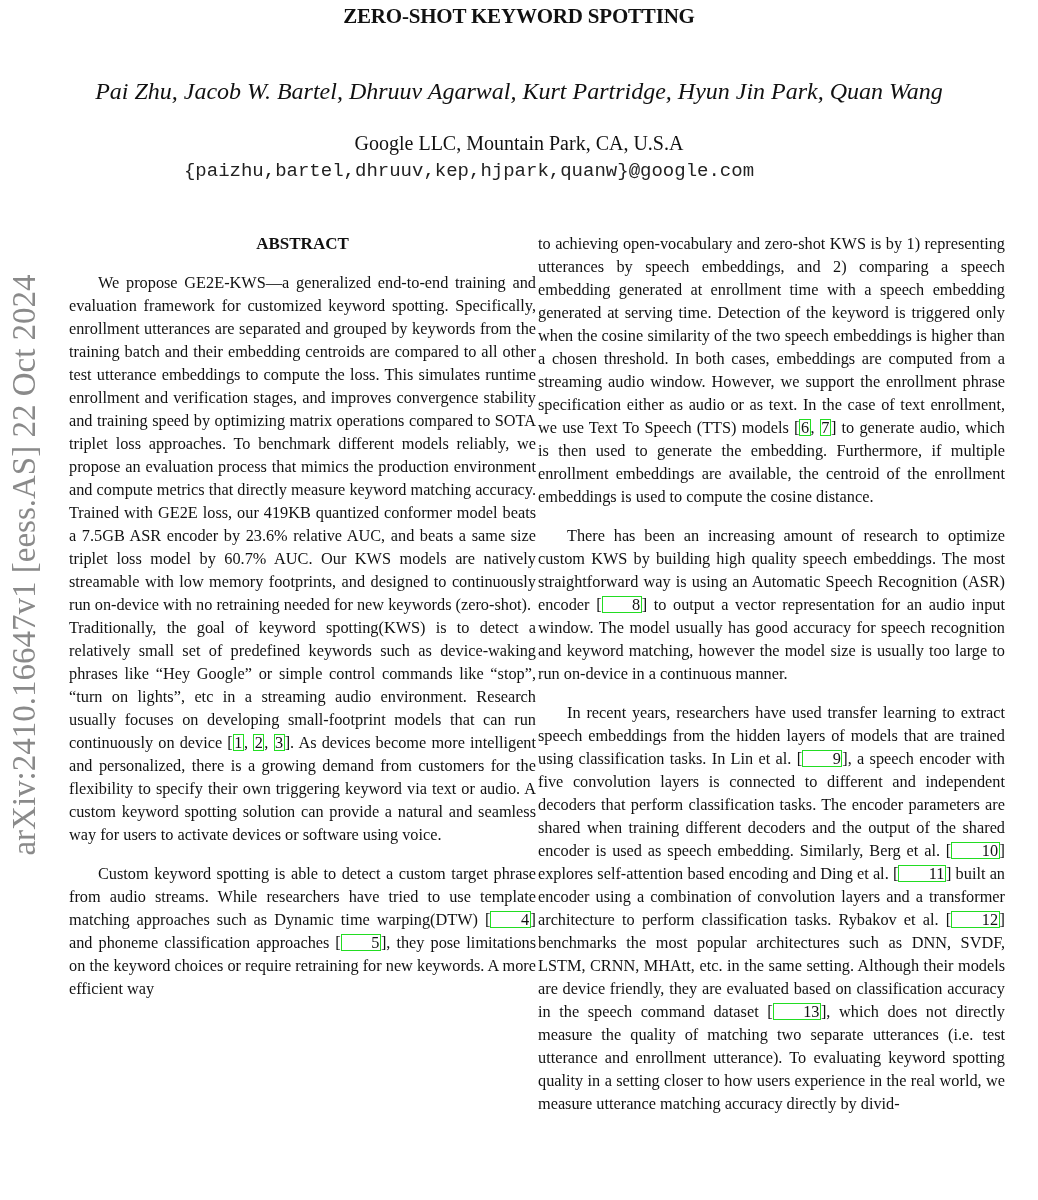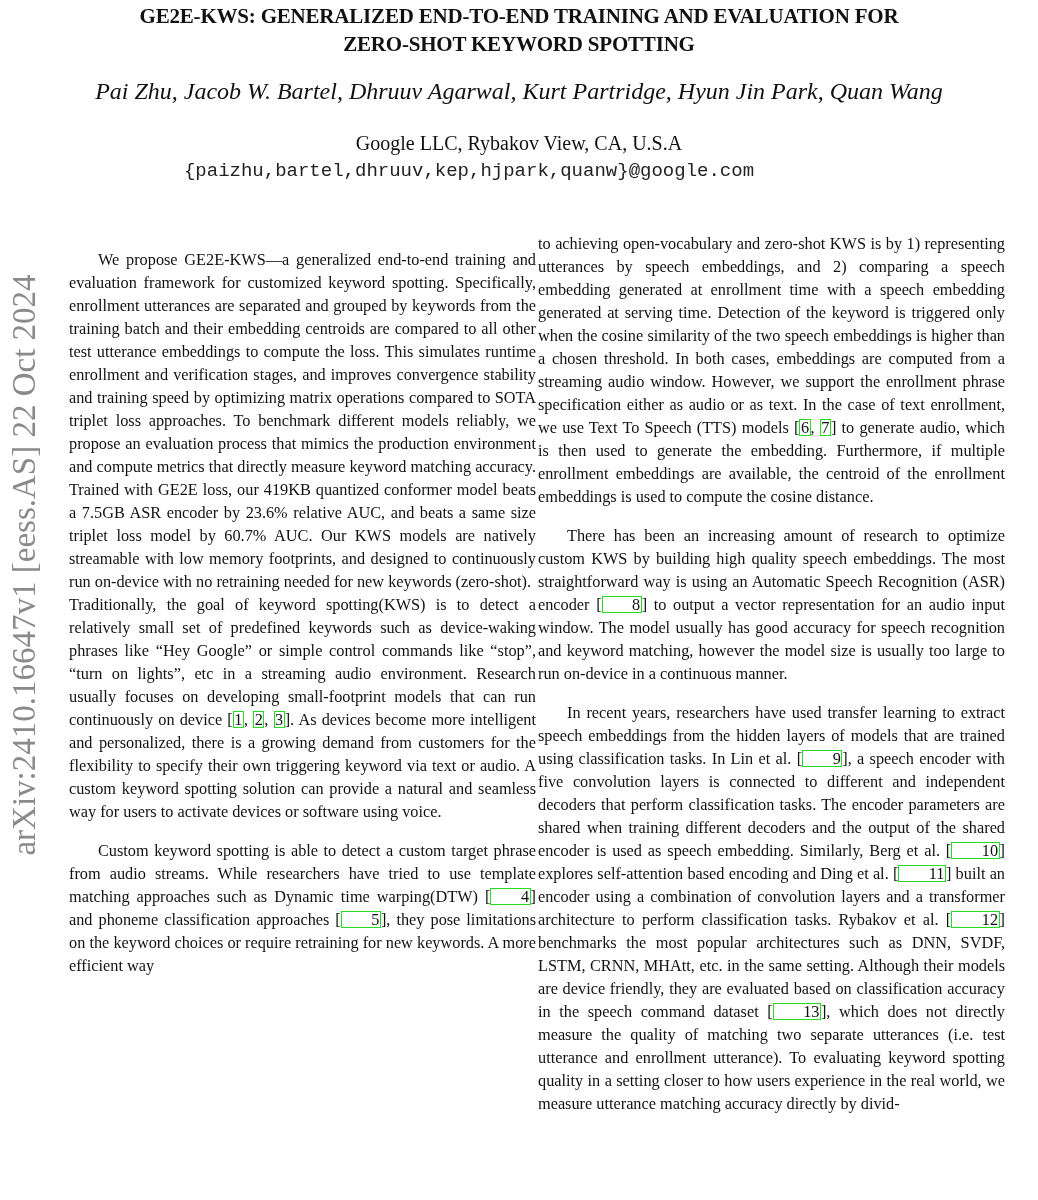--- a/index.html
+++ b/index.html
@@ -26,30 +26,30 @@
   p { margin:0; text-indent:0; }
   p.indent { text-indent:29px;margin-top:16px; }
   .index-terms { margin-top:19px; text-indent:29px; }
   .index-label { font-weight:bold; font-style:italic; }
   .cite { display:inline-block; border:1px solid #22dd22; line-height:15px; padding:0 0.5px; }
 </style>
 </head>
 <body>
 
 <div class="title">
-  <div>GE2E-KWS: GENERALIZED END-TO-END TRAINING AND EVALUATION FOR</div>
   <div>ZERO-SHOT KEYWORD SPOTTING</div>
 </div>
 <div class="authors">Pai Zhu, Jacob W. Bartel, Dhruuv Agarwal, Kurt Partridge, Hyun Jin Park, Quan Wang</div>
-<div class="affil">Google LLC, Rybakov View, CA, U.S.A</div>
+<div class="affil">Google LLC, Mountain Park, CA, U.S.A</div>
 <div class="emails">{paizhu,bartel,dhruuv,kep,hjpark,quanw}@google.com</div>
 
 <div class="arxiv">arXiv:2410.16647v1  [eess.AS]  22 Oct 2024</div>
 
 <div class="col col-left">
+  <h2 class="section-head abstract-head">ABSTRACT</h2>
   <p class="indent">We propose GE2E-KWS—a generalized end-to-end training and evaluation framework for customized keyword spotting.  Specifically, enrollment utterances are separated and grouped by keywords from the training batch and their embedding centroids are compared to all other test utterance embeddings to compute the loss. This simulates runtime enrollment and verification stages, and improves convergence stability and training speed by optimizing matrix operations compared to SOTA triplet loss approaches.  To benchmark different models reliably, we propose an evaluation process that mimics the production environment and compute metrics that directly measure keyword matching accuracy.  Trained with GE2E loss, our 419KB quantized conformer model beats a 7.5GB ASR encoder by 23.6% relative AUC, and beats a same size triplet loss model by 60.7% AUC. Our KWS models are natively streamable with low memory footprints, and designed to continuously run on-device with no retraining needed for new keywords (zero-shot).</p>
 
   <p><span>Traditionally, the goal of keyword spotting(KWS) is to detect a relatively small set of predefined keywords such as device-waking phrases like “Hey Google” or simple control commands like “stop”, “turn on lights”, etc in a streaming audio environment. Research usually focuses on developing small-footprint models that can run continuously on device [</span><a class="cite">1</a><span>, </span><a class="cite">2</a><span>, </span><a class="cite">3</a><span>]</span><span>. As devices become more intelligent and personalized, there is a growing demand from customers for the flexibility to specify their own triggering keyword via text or audio.  A custom keyword spotting solution can provide a natural and seamless way for users to activate devices or software using voice.</span></p>
   <p class="indent"><span>Custom keyword spotting is able to detect a custom target phrase from audio streams.  While researchers have tried to use template matching approaches such as Dynamic time warping(DTW) [</span><a class="cite">4</a><span>] and phoneme classification approaches [</span><a class="cite">5</a><span id="p2-overflow">], they pose limitations on the keyword choices or require retraining for new keywords. A more efficient way</span></p>
 </div>
 
 <div class="col col-right">
   <p><span id="p2-cont">to achieving open-vocabulary and zero-shot KWS is by 1) representing utterances by speech embeddings, and 2) comparing a speech embedding generated at enrollment time with a speech embedding generated at serving time.  Detection of the keyword is triggered only when the cosine similarity of the two speech embeddings is higher than a chosen threshold. In both cases, embeddings are computed from a streaming audio window.  However, we support the enrollment phrase specification either as audio or as text.  In the case of text enrollment, we use Text To Speech (TTS) models [</span><a class="cite">6</a><span>, </span><a class="cite">7</a><span>] to generate audio, which is then used to generate the embedding.  Furthermore, if multiple enrollment embeddings are available, the centroid of the enrollment embeddings is used to compute the cosine distance.</span></p>
   <p class="indent"><span>There has been an increasing amount of research to optimize custom KWS by building high quality speech embeddings. The most straightforward way is using an Automatic Speech Recognition (ASR) encoder [</span><a class="cite">8</a><span>] to output a vector representation for an audio input window. The model usually has good accuracy for speech recognition and keyword matching, however the model size is usually too large to run on-device in a continuous manner.</span></p>
   <p class="indent"><span>In recent years, researchers have used transfer learning to extract speech embeddings from the hidden layers of models that are trained using classification tasks.  In Lin et al. [</span><a class="cite">9</a><span>], a speech encoder with five convolution layers is connected to different and independent decoders that perform classification tasks. The encoder parameters are shared when training different decoders and the output of the shared encoder is used as speech embedding.  Similarly, Berg et al. [</span><a class="cite">10</a><span>] explores self-attention based encoding and Ding et al. [</span><a class="cite">11</a><span>] built an encoder using a combination of convolution layers and a transformer architecture to perform classification tasks.  Rybakov et al. [</span><a class="cite">12</a><span>] benchmarks the most popular architectures such as DNN, SVDF, LSTM, CRNN, MHAtt, etc. in the same setting.  Although their models are device friendly, they are evaluated based on classification accuracy in the speech command dataset [</span><a class="cite">13</a><span>], which does not directly measure the quality of matching two separate utterances (i.e. test utterance and enrollment utterance). To evaluating keyword spotting quality in a setting closer to how users experience in the real world, we measure utterance matching accuracy directly by divid-</span></p>

